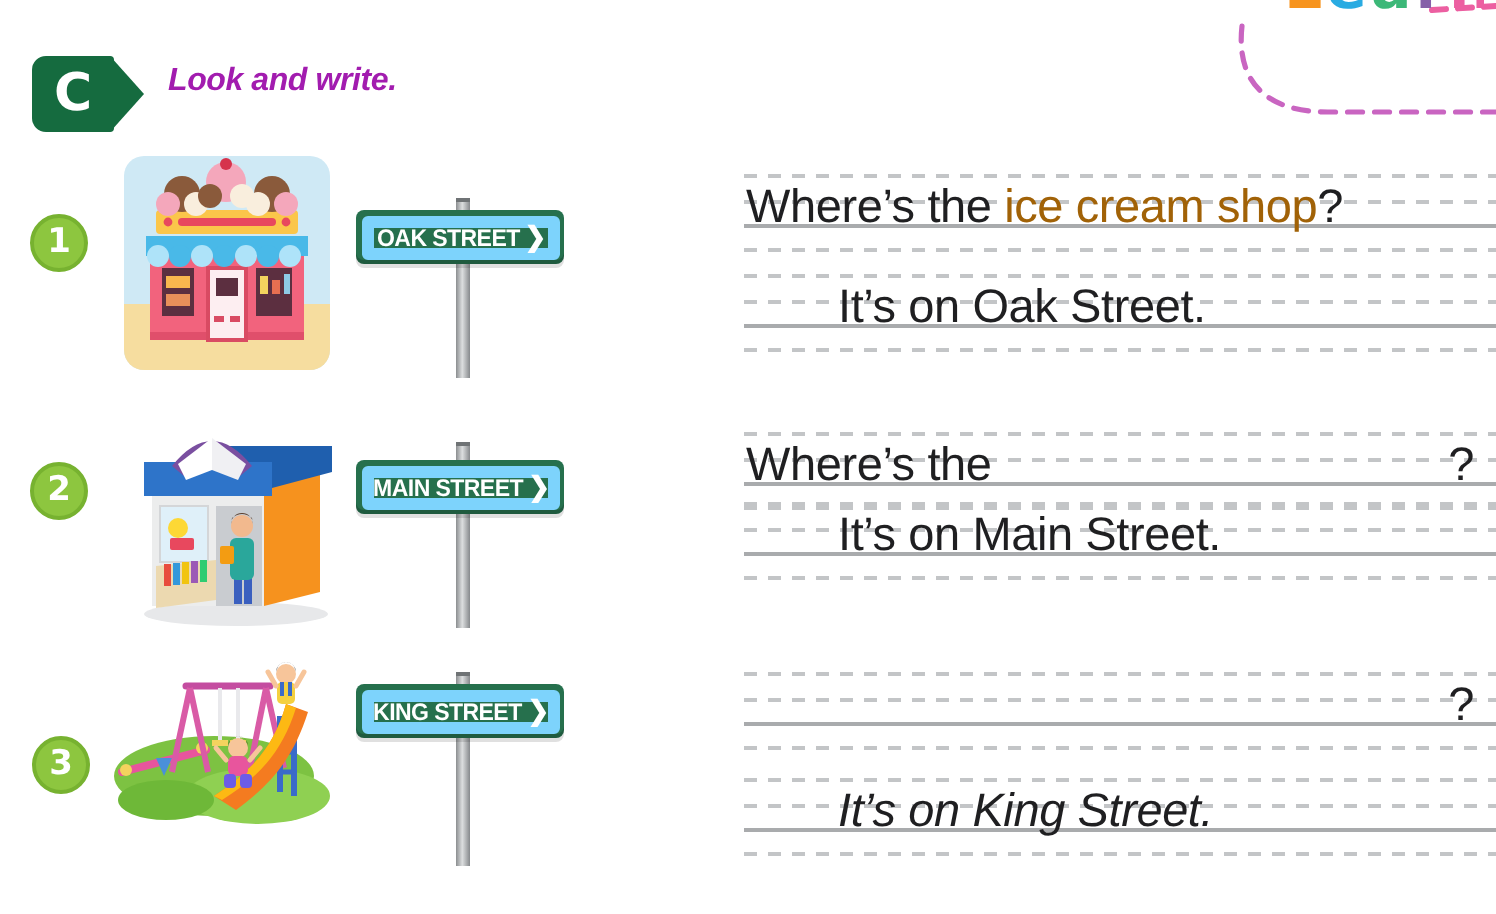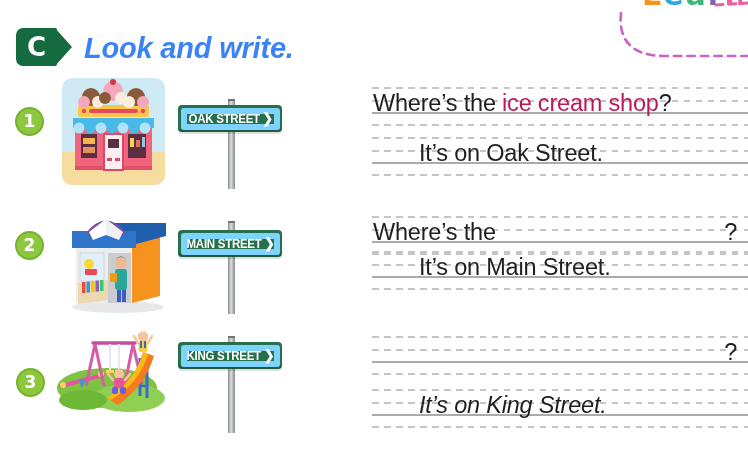--- a/index.html
+++ b/index.html
@@ -7,22 +7,22 @@
     position:relative;width:748px;height:457px;background:#ffffff;overflow:hidden;
     font-family:"Liberation Sans",sans-serif;
   }
   
   .c-badge{position:absolute;left:16px;top:28px;width:58px;height:38px;}
   .c-badge .rect{position:absolute;left:0;top:0;width:41px;height:38px;background:#156b3f;border-radius:7px 2px 2px 7px;}
   .c-badge .point{position:absolute;left:39px;top:0;width:0;height:0;
     border-top:19px solid transparent;border-bottom:19px solid transparent;border-left:17px solid #156b3f;}
   .c-badge .letter{position:absolute;left:0;top:4px;width:41px;text-align:center;
     color:#fff;font-size:26px;font-weight:bold;font-family:"DejaVu Sans",sans-serif;}
-  .page-title{position:absolute;left:84px;top:32px;margin:0;font-size:29px;font-weight:bold;font-style:italic;
-    color:#3b82f6;letter-spacing:-0.2px;}
+  .page-title{position:absolute;left:84px;top:32px;margin:0;font-size:16px;font-weight:bold;font-style:italic;
+    color:#a21caf;letter-spacing:-0.2px;}
   
   .learn-wrap{position:absolute;left:598px;top:0;width:150px;height:62px;}
   .learn-letters{position:absolute;left:44px;top:0;width:100px;height:9px;overflow:hidden;}
   .learn-letters .inner{position:absolute;left:0;top:-23px;font-size:30px;font-weight:bold;letter-spacing:2px;white-space:nowrap;
     font-family:"DejaVu Sans",sans-serif;}
   
   .num{position:absolute;width:29px;height:29px;box-sizing:border-box;border-radius:50%;
     background:#8dc63f;border:2px solid #77b230;color:#fff;font-weight:bold;font-size:17px;
     text-align:center;line-height:25px;font-family:"DejaVu Sans",sans-serif;}
   
@@ -42,21 +42,21 @@
   .board .chev{color:#fff;font-weight:bold;font-size:13px;margin-left:1px;transform:scaleY(1.05);}
   
   .wl{position:absolute;left:372px;width:376px;height:40px;}
   .gl{position:absolute;left:0;right:0;height:2px;}
   .ld{background:repeating-linear-gradient(90deg,#c3c5c7 0,#c3c5c7 6.5px,transparent 6.5px,transparent 12px);}
   .ls{background:#a9abad;}
   .t0{top:0;} .t1{top:12.5px;} .t2{top:25px;} .t3{top:37px;}
   .txt{position:absolute;top:5px;left:1px;font-size:23.5px;line-height:23px;color:#1f1f21;
     white-space:pre;z-index:3;letter-spacing:-0.2px;}
   .txt-indent{left:6px;margin-left:41px;}
-  .gray{color:#be185d;}
+  .gray{color:#a16207;}
   .qmark-right{position:absolute;top:5px;right:11px;left:auto;}
 </style>
 </head>
 <body>
 
 <div id="page">
 
   <div class="c-badge">
     <div class="rect"></div>
     <div class="point"></div>

